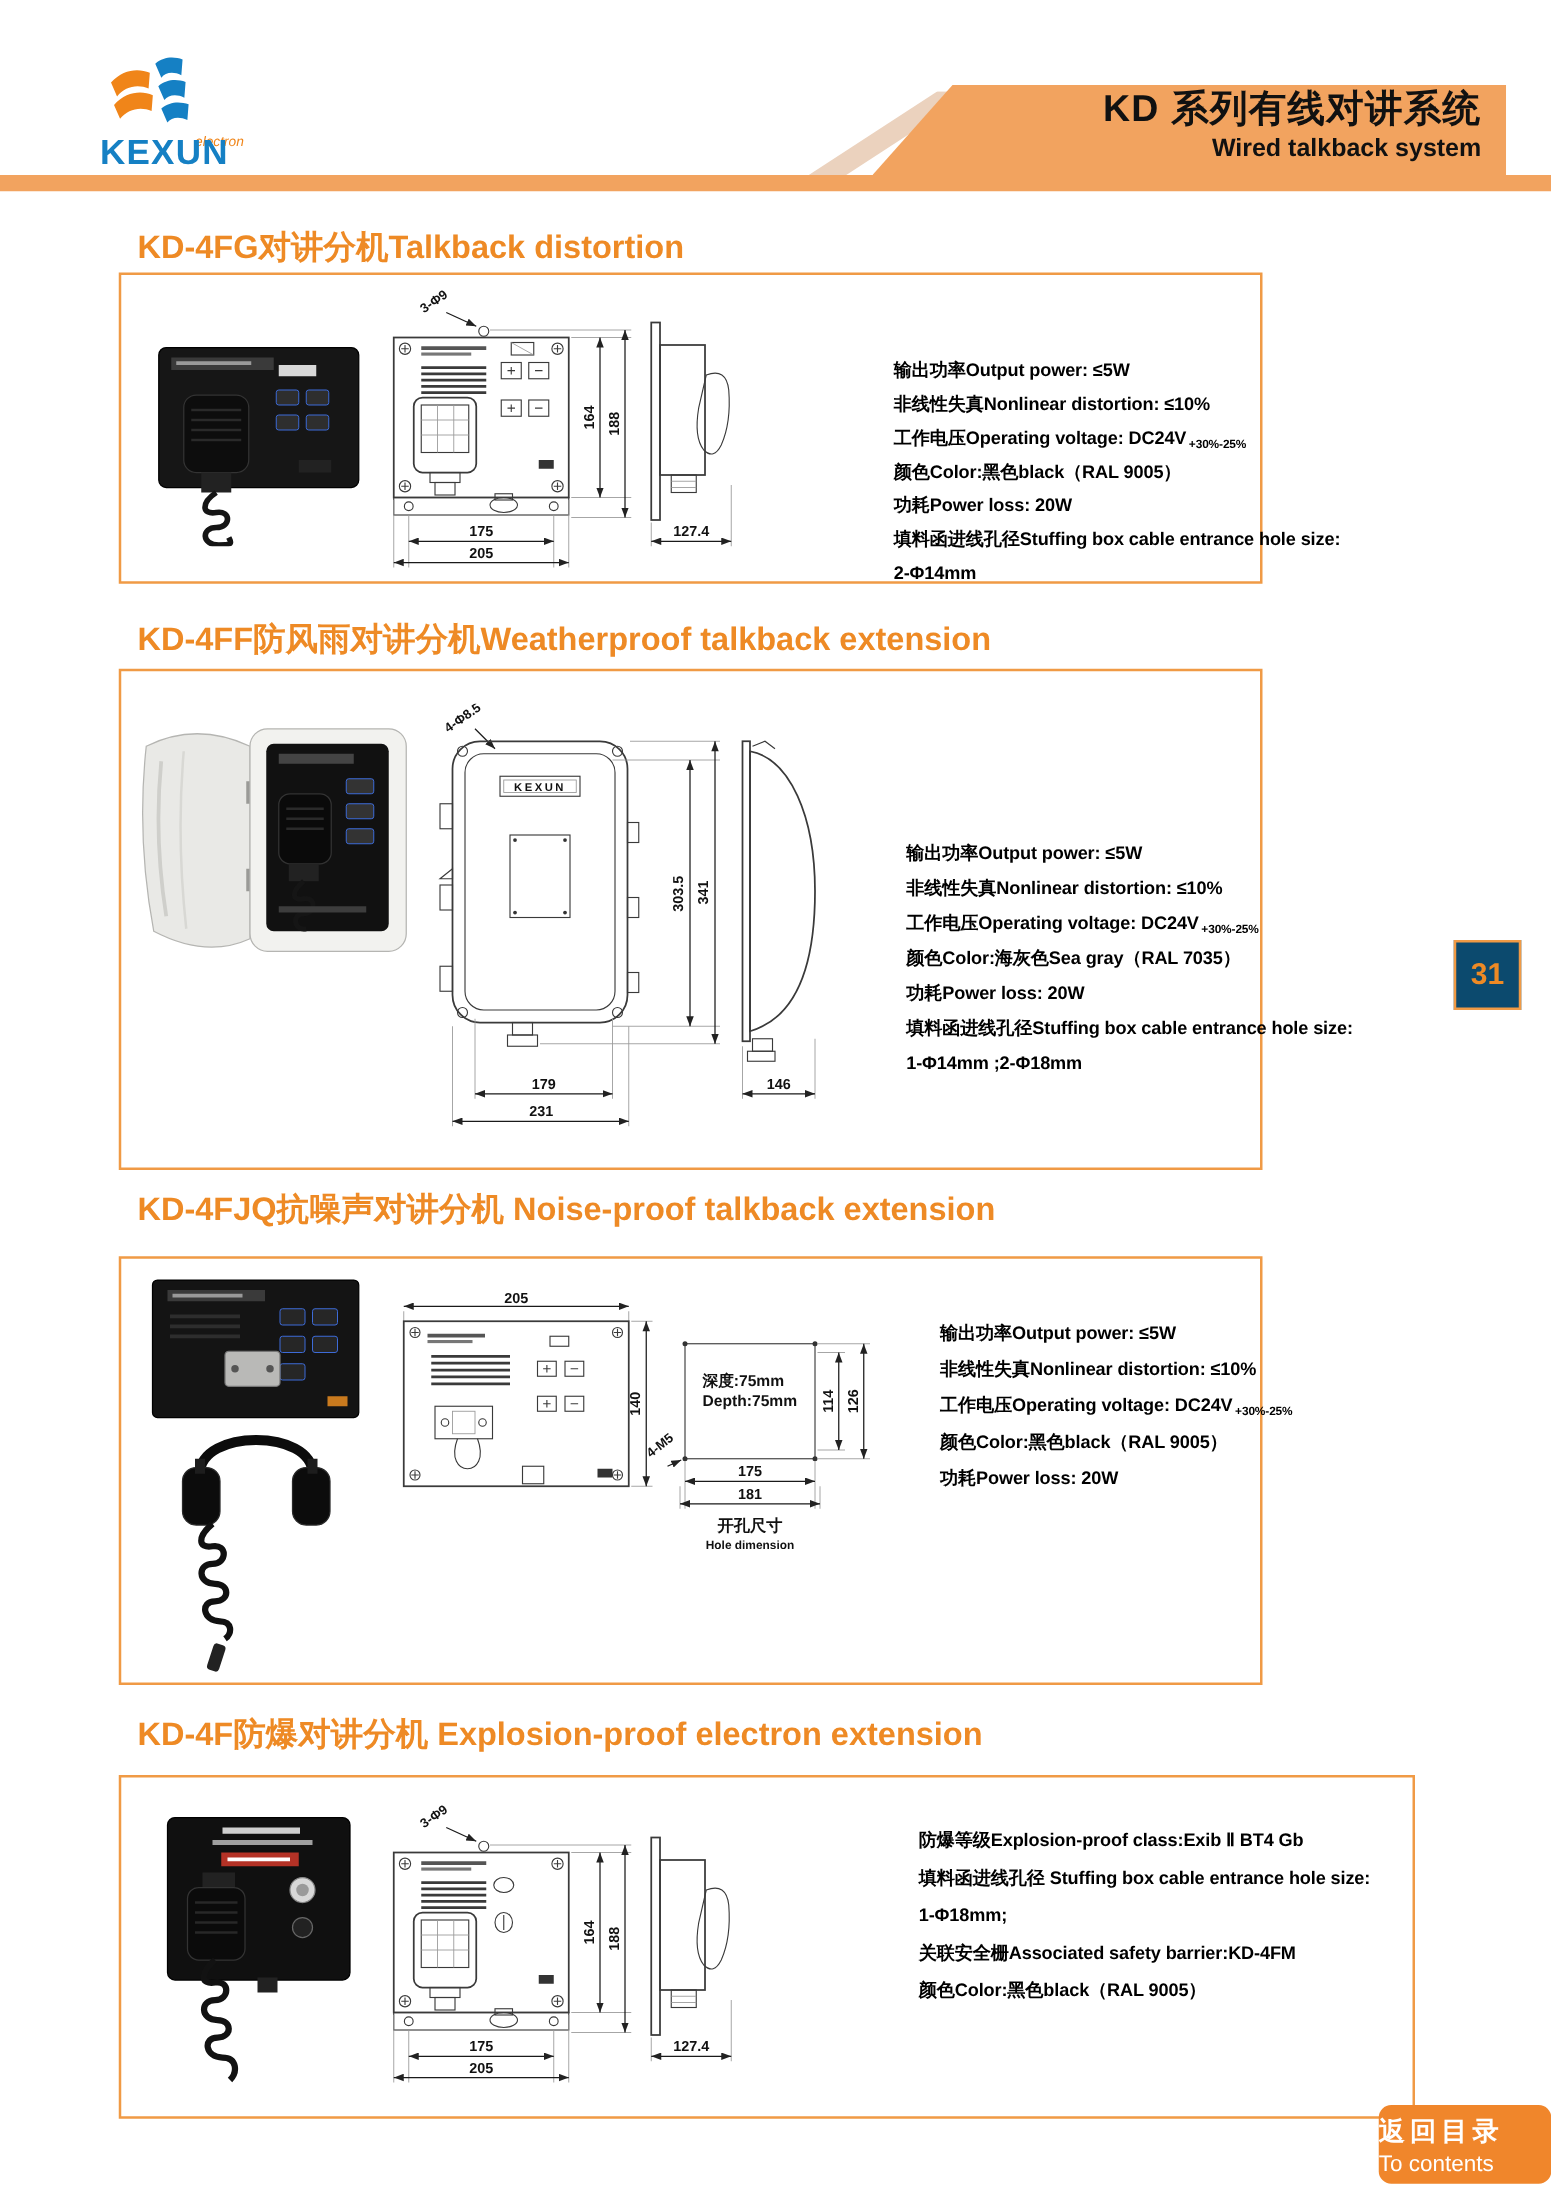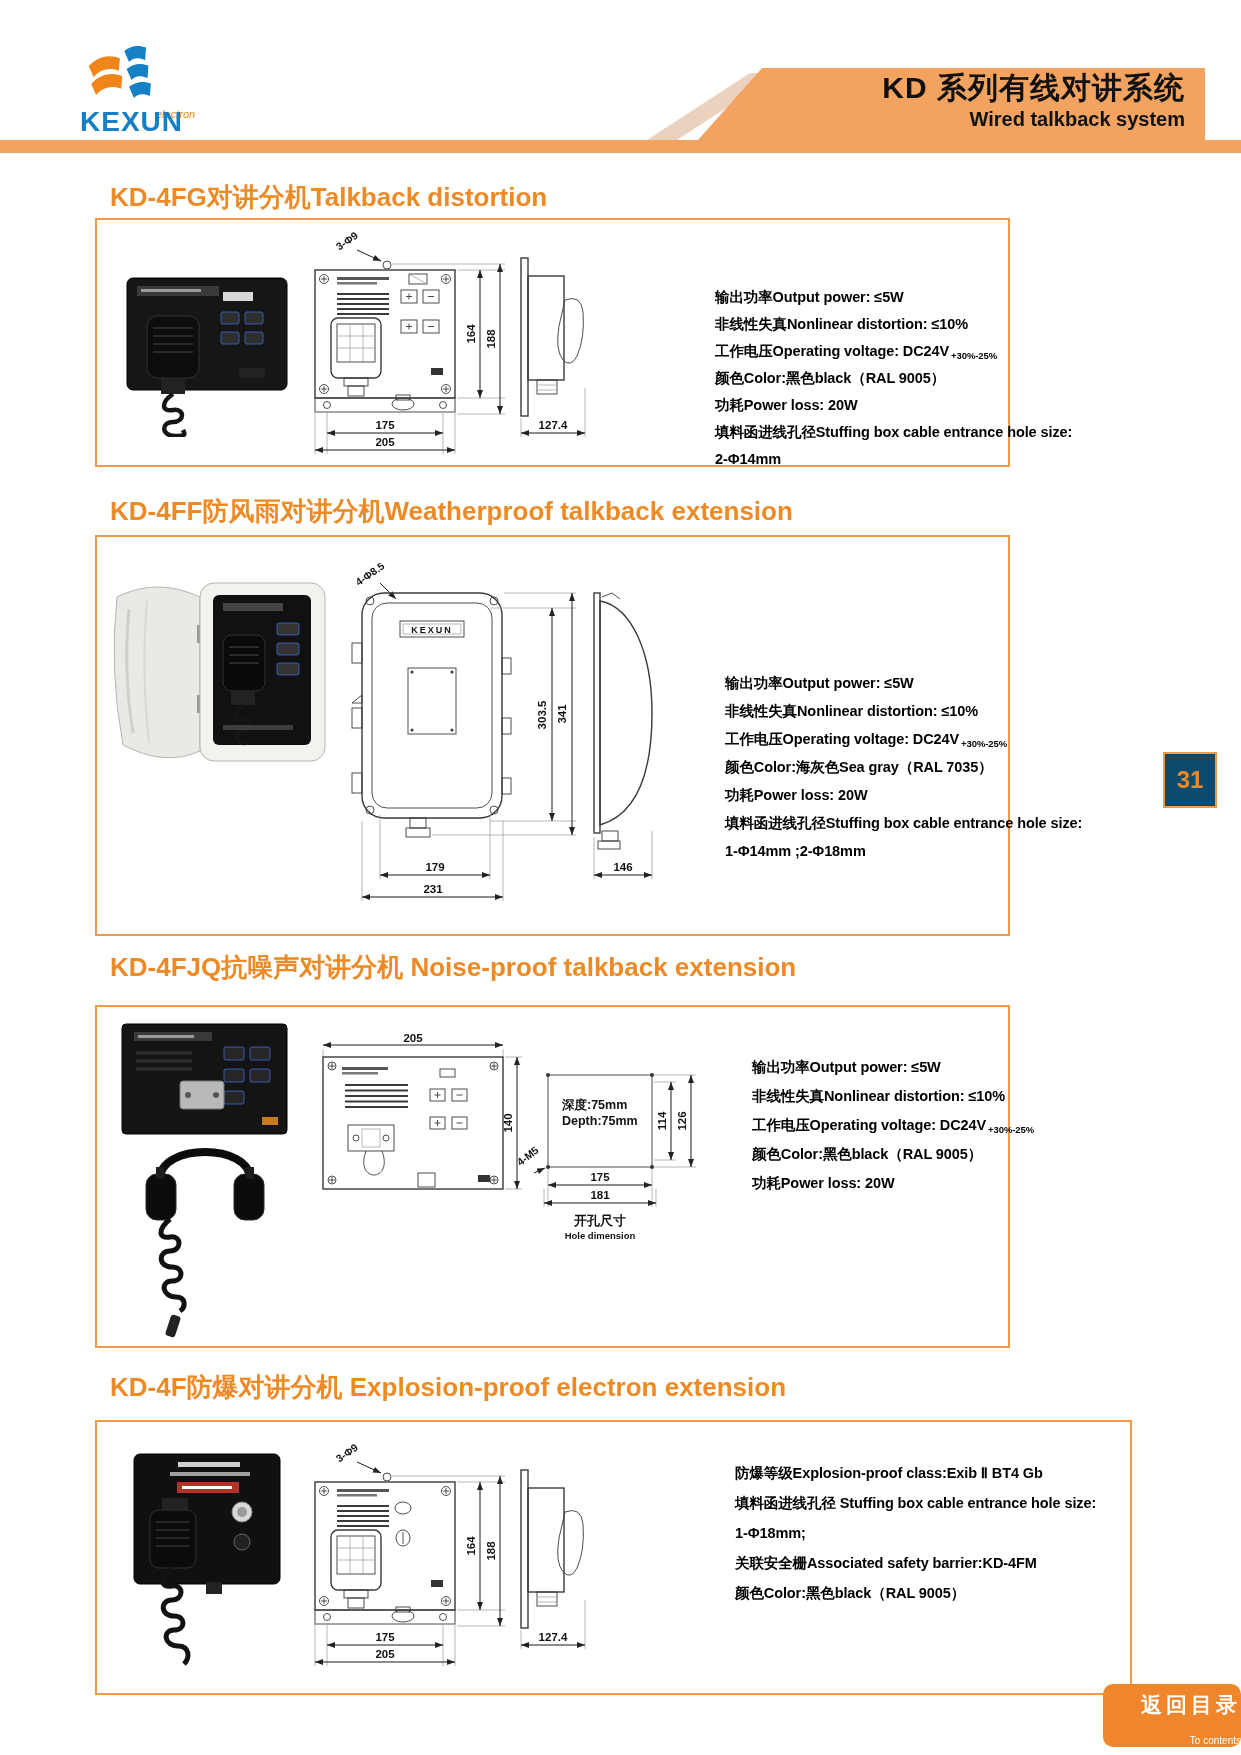--- a/index.html
+++ b/index.html
@@ -17,23 +17,23 @@
     clip-path:polygon(122px 0,100% 0,100% 100%,58px 100%);text-align:right;padding:3px 20px 0 0}
   .band-zh{font-size:30px;font-weight:bold;color:#111;line-height:34px;letter-spacing:1px}
   .band-en{font-size:20px;font-weight:bold;color:#111;line-height:28px}
   .bar{position:absolute;left:0;top:140;top:140px;width:1241px;height:13px;background:#F2A35F}
 
   
   .page-tab{position:absolute;left:1163px;top:752px;width:54px;height:56px;background:#0c4a6e;
     border:2px solid #F09A45;display:flex;align-items:center;justify-content:center;
     color:#EE8A25;font-size:24px;font-weight:bold}
   .back-btn{position:absolute;left:1103px;top:1684px;width:138px;height:63px;background:#F0862B;
-    border-radius:10px;color:#fff;text-align:right;z-index:5;cursor:pointer}
+    border-radius:10px;color:#fff;text-align:left;z-index:5;cursor:pointer}
   .back-zh{font-size:21px;font-weight:bold;letter-spacing:4px;margin-top:7px}
-  .back-en{font-size:10px;margin-top:16px}
+  .back-en{font-size:18px;margin-top:2px}
 
   
   .sec-title{position:absolute;left:110px;font-size:26px;font-weight:bold;color:#EE8A25;white-space:nowrap}
   .box{position:absolute;border:2px solid #F09A45;background:#fff}
   .box>svg{position:absolute}
   .specs{position:absolute}
   .spec-line{font-size:14.5px;font-weight:bold;color:#000;white-space:nowrap;letter-spacing:-0.1px}
   .s1 .spec-line{height:27px;line-height:27px}
   .s2 .spec-line{height:28px;line-height:28px}
   .s3 .spec-line{height:29px;line-height:29px}

